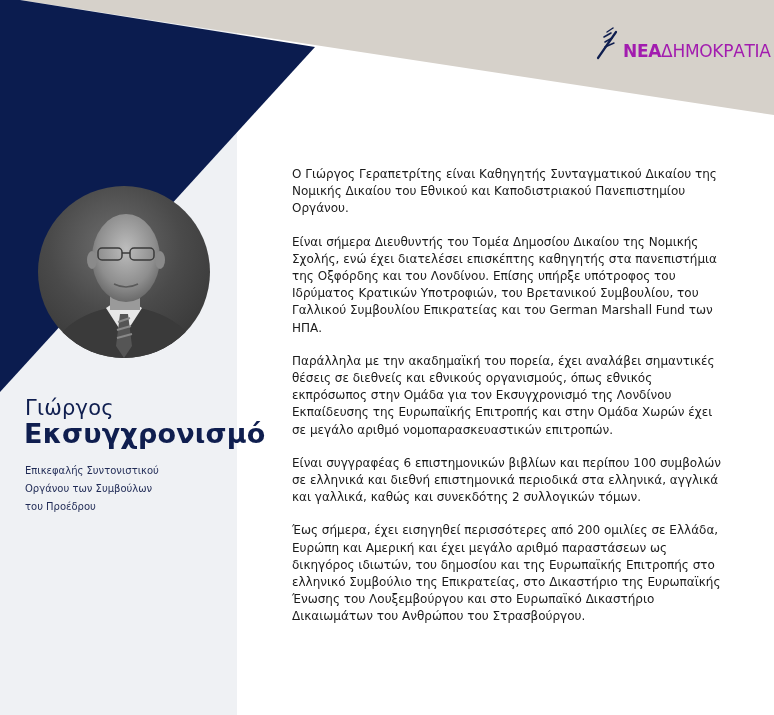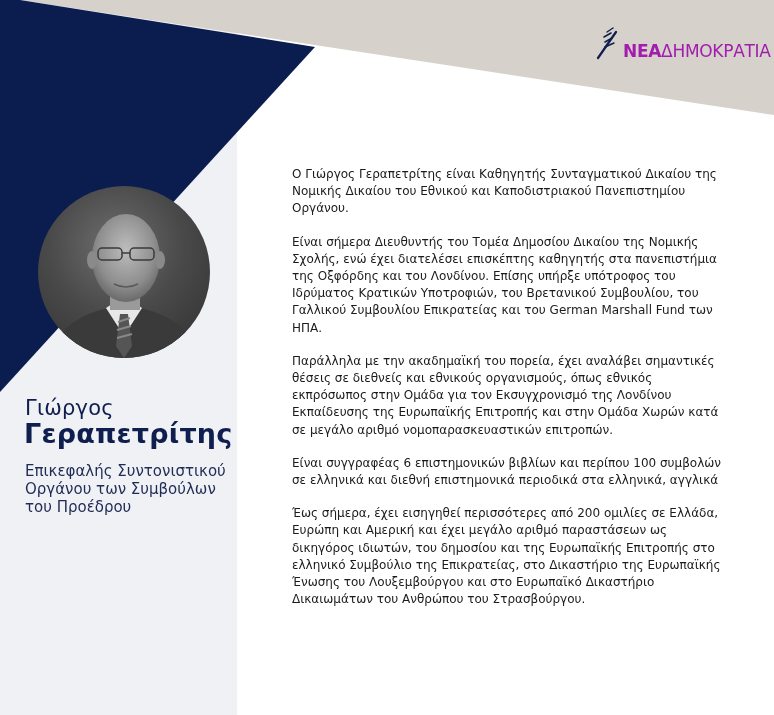--- a/index.html
+++ b/index.html
@@ -88,21 +88,21 @@
       font-size: 27px;
       color: #0f1e4f;
       font-weight: bold;
       letter-spacing: 0.2px;
     }
     .role {
       position: absolute;
       left: 25px;
       top: 462px;
       width: 210px;
-      font-size: 15px;
+      font-size: 10px;
       line-height: 18px;
       color: #1f2a55;
     }
     .role div {
       white-space: nowrap;
     }
     .bio {
       position: absolute;
       left: 292px;
       top: 166px;
@@ -171,21 +171,21 @@
 
     <rect x="60" y="62" width="24" height="12" rx="4" fill="none" stroke="#3a3a3a" stroke-width="1.5"></rect>
     <rect x="92" y="62" width="24" height="12" rx="4" fill="none" stroke="#3a3a3a" stroke-width="1.5"></rect>
     <line x1="84" y1="67" x2="92" y2="67" stroke="#3a3a3a" stroke-width="1.5"></line>
 
     <path d="M76 98 Q88 104 100 98" stroke="#5a5a5a" stroke-width="1.5" fill="none"></path>
   </svg>
 </div>
 
 <div class="name-first">Γιώργος</div>
-<div class="name-last">Γεραπετρίτης</div>
+<div class="name-last">Εκσυγχρονισμό</div>
 
 <div class="role">
   <div>Επικεφαλής Συντονιστικού</div>
   <div>Οργάνου των Συμβούλων</div>
   <div>του Προέδρου</div>
 </div>
 
 <div class="bio">
   <p>
     <span>Ο Γιώργος Γεραπετρίτης είναι Καθηγητής Συνταγματικού Δικαίου της</span>
@@ -197,26 +197,27 @@
     <span>Σχολής, ενώ έχει διατελέσει επισκέπτης καθηγητής στα πανεπιστήμια</span>
     <span>της Οξφόρδης και του Λονδίνου. Επίσης υπήρξε υπότροφος του</span>
     <span>Ιδρύματος Κρατικών Υποτροφιών, του Βρετανικού Συμβουλίου, του</span>
     <span>Γαλλικού Συμβουλίου Επικρατείας και του German Marshall Fund των</span>
     <span>ΗΠΑ.</span>
   </p>
   <p>
     <span>Παράλληλα με την ακαδημαϊκή του πορεία, έχει αναλάβει σημαντικές</span>
     <span>θέσεις σε διεθνείς και εθνικούς οργανισμούς, όπως εθνικός</span>
     <span>εκπρόσωπος στην Ομάδα για τον Εκσυγχρονισμό της Λονδίνου</span>
-    <span>Εκπαίδευσης της Ευρωπαϊκής Επιτροπής και στην Ομάδα Χωρών κατά</span>
+    <span>Εκπαίδευσης της Ευρωπαϊκής Επιτροπής και στην Ομάδα Χωρών έχει</span>
     <span>σε μεγάλο αριθμό νομοπαρασκευαστικών επιτροπών.</span>
   </p>
   <p>
     <span>Είναι συγγραφέας 6 επιστημονικών βιβλίων και περίπου 100 συμβολών</span>
     <span>σε ελληνικά και διεθνή επιστημονικά περιοδικά στα ελληνικά, αγγλικά</span>
+    <span>και γαλλικά, καθώς και συνεκδότης 2 συλλογικών τόμων.</span>
   </p>
   <p>
     <span>Έως σήμερα, έχει εισηγηθεί περισσότερες από 200 ομιλίες σε Ελλάδα,</span>
     <span>Ευρώπη και Αμερική και έχει μεγάλο αριθμό παραστάσεων ως</span>
     <span>δικηγόρος ιδιωτών, του δημοσίου και της Ευρωπαϊκής Επιτροπής στο</span>
     <span>ελληνικό Συμβούλιο της Επικρατείας, στο Δικαστήριο της Ευρωπαϊκής</span>
     <span>Ένωσης του Λουξεμβούργου και στο Ευρωπαϊκό Δικαστήριο</span>
     <span>Δικαιωμάτων του Ανθρώπου του Στρασβούργου.</span>
   </p>
 </div>

